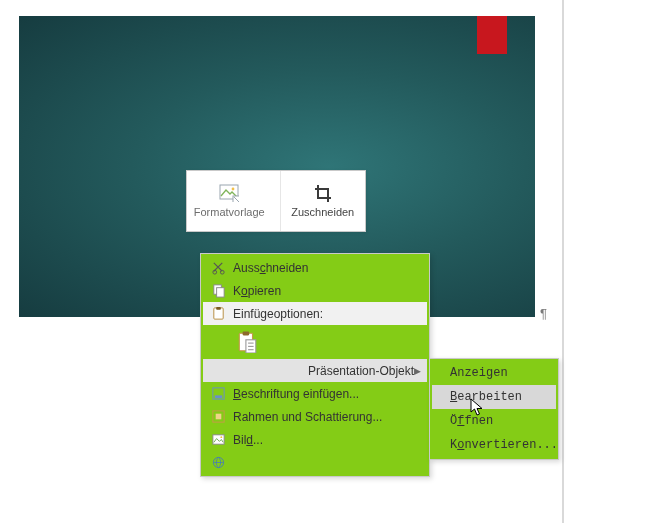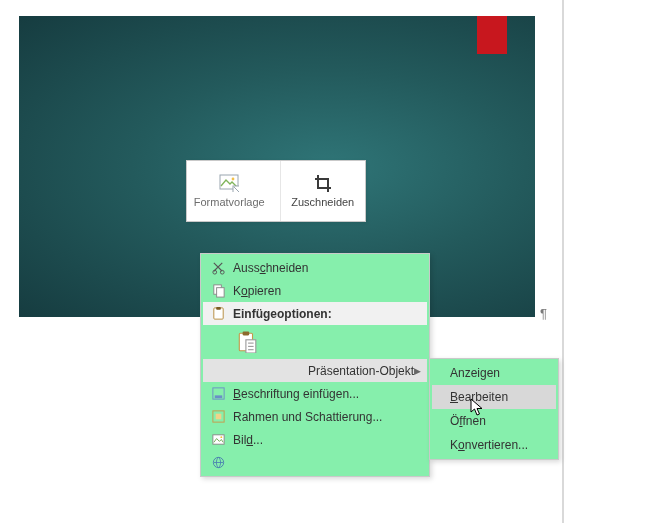--- a/index.html
+++ b/index.html
@@ -43,21 +43,21 @@
     position: absolute;
     left: 540px;
     top: 306px;
     color: #7a7a7a;
     font-size: 13px;
   }
   
   .mini-toolbar {
     position: absolute;
     left: 186px;
-    top: 160px;
+    top: 170px;
     width: 180px;
     height: 62px;
     background: #fff;
     border: 1px solid #c9c9c9;
     display: flex;
     box-shadow: 1px 1px 3px rgba(0,0,0,0.08);
   }
   .mini-btn {
     flex: 1;
     display: flex;
@@ -67,21 +67,21 @@
     gap: 4px;
     font-size: 11px;
     color: #6d6d6d;
   }
   .mini-btn + .mini-btn { border-left: 1px solid #e6e6e6; }
   .mini-btn.enabled { color: #444; margin-left: 8px; }
   .mini-icon { width: 20px; height: 18px; display: block; }
   
   .ctx-menu {
     position: absolute;
-    background: #86efac;
+    background: #84cc16;
     border: 1px solid #c9c9c9;
     box-shadow: 2px 2px 5px rgba(0,0,0,0.15);
   }
   .ctx-main {
     left: 200px;
     top: 253px;
     width: 230px;
     padding: 2px;
   }
   .ctx-row {
@@ -96,21 +96,21 @@
     display: flex;
     justify-content: center;
     align-items: center;
   }
   .ctx-row .lbl {
     flex: 1;
     white-space: nowrap;
     padding-left: 4px;
   }
   .ctx-row.header {
-    font-weight: bold;
+    font-weight: normal;
     background: #f1f1f1;
   }
   .ctx-row.hover {
     background: #e3e3e3;
   }
   .ctx-row.submenu-open {
     background: #e3e3e3;
     text-align: right;
   }
   .submenu-arrow {
@@ -130,20 +130,21 @@
     display: flex;
     align-items: center;
     justify-content: center;
     margin-right: 2px;
   }
   .ctx-sub {
     left: 429px;
     top: 358px;
     width: 130px;
     padding: 2px;
+    font-family: Liberation Mono, monospace;
   }
   .ctx-sub .ctx-row { height: 24px; padding-left: 14px; }
   .ctx-sub .ctx-row.hover { background: #d8d8d8; }
   .mn { text-decoration: underline; }
   .cursor {
     position: absolute;
     left: 470px;
     top: 398px;
     width: 16px;
     height: 20px;

